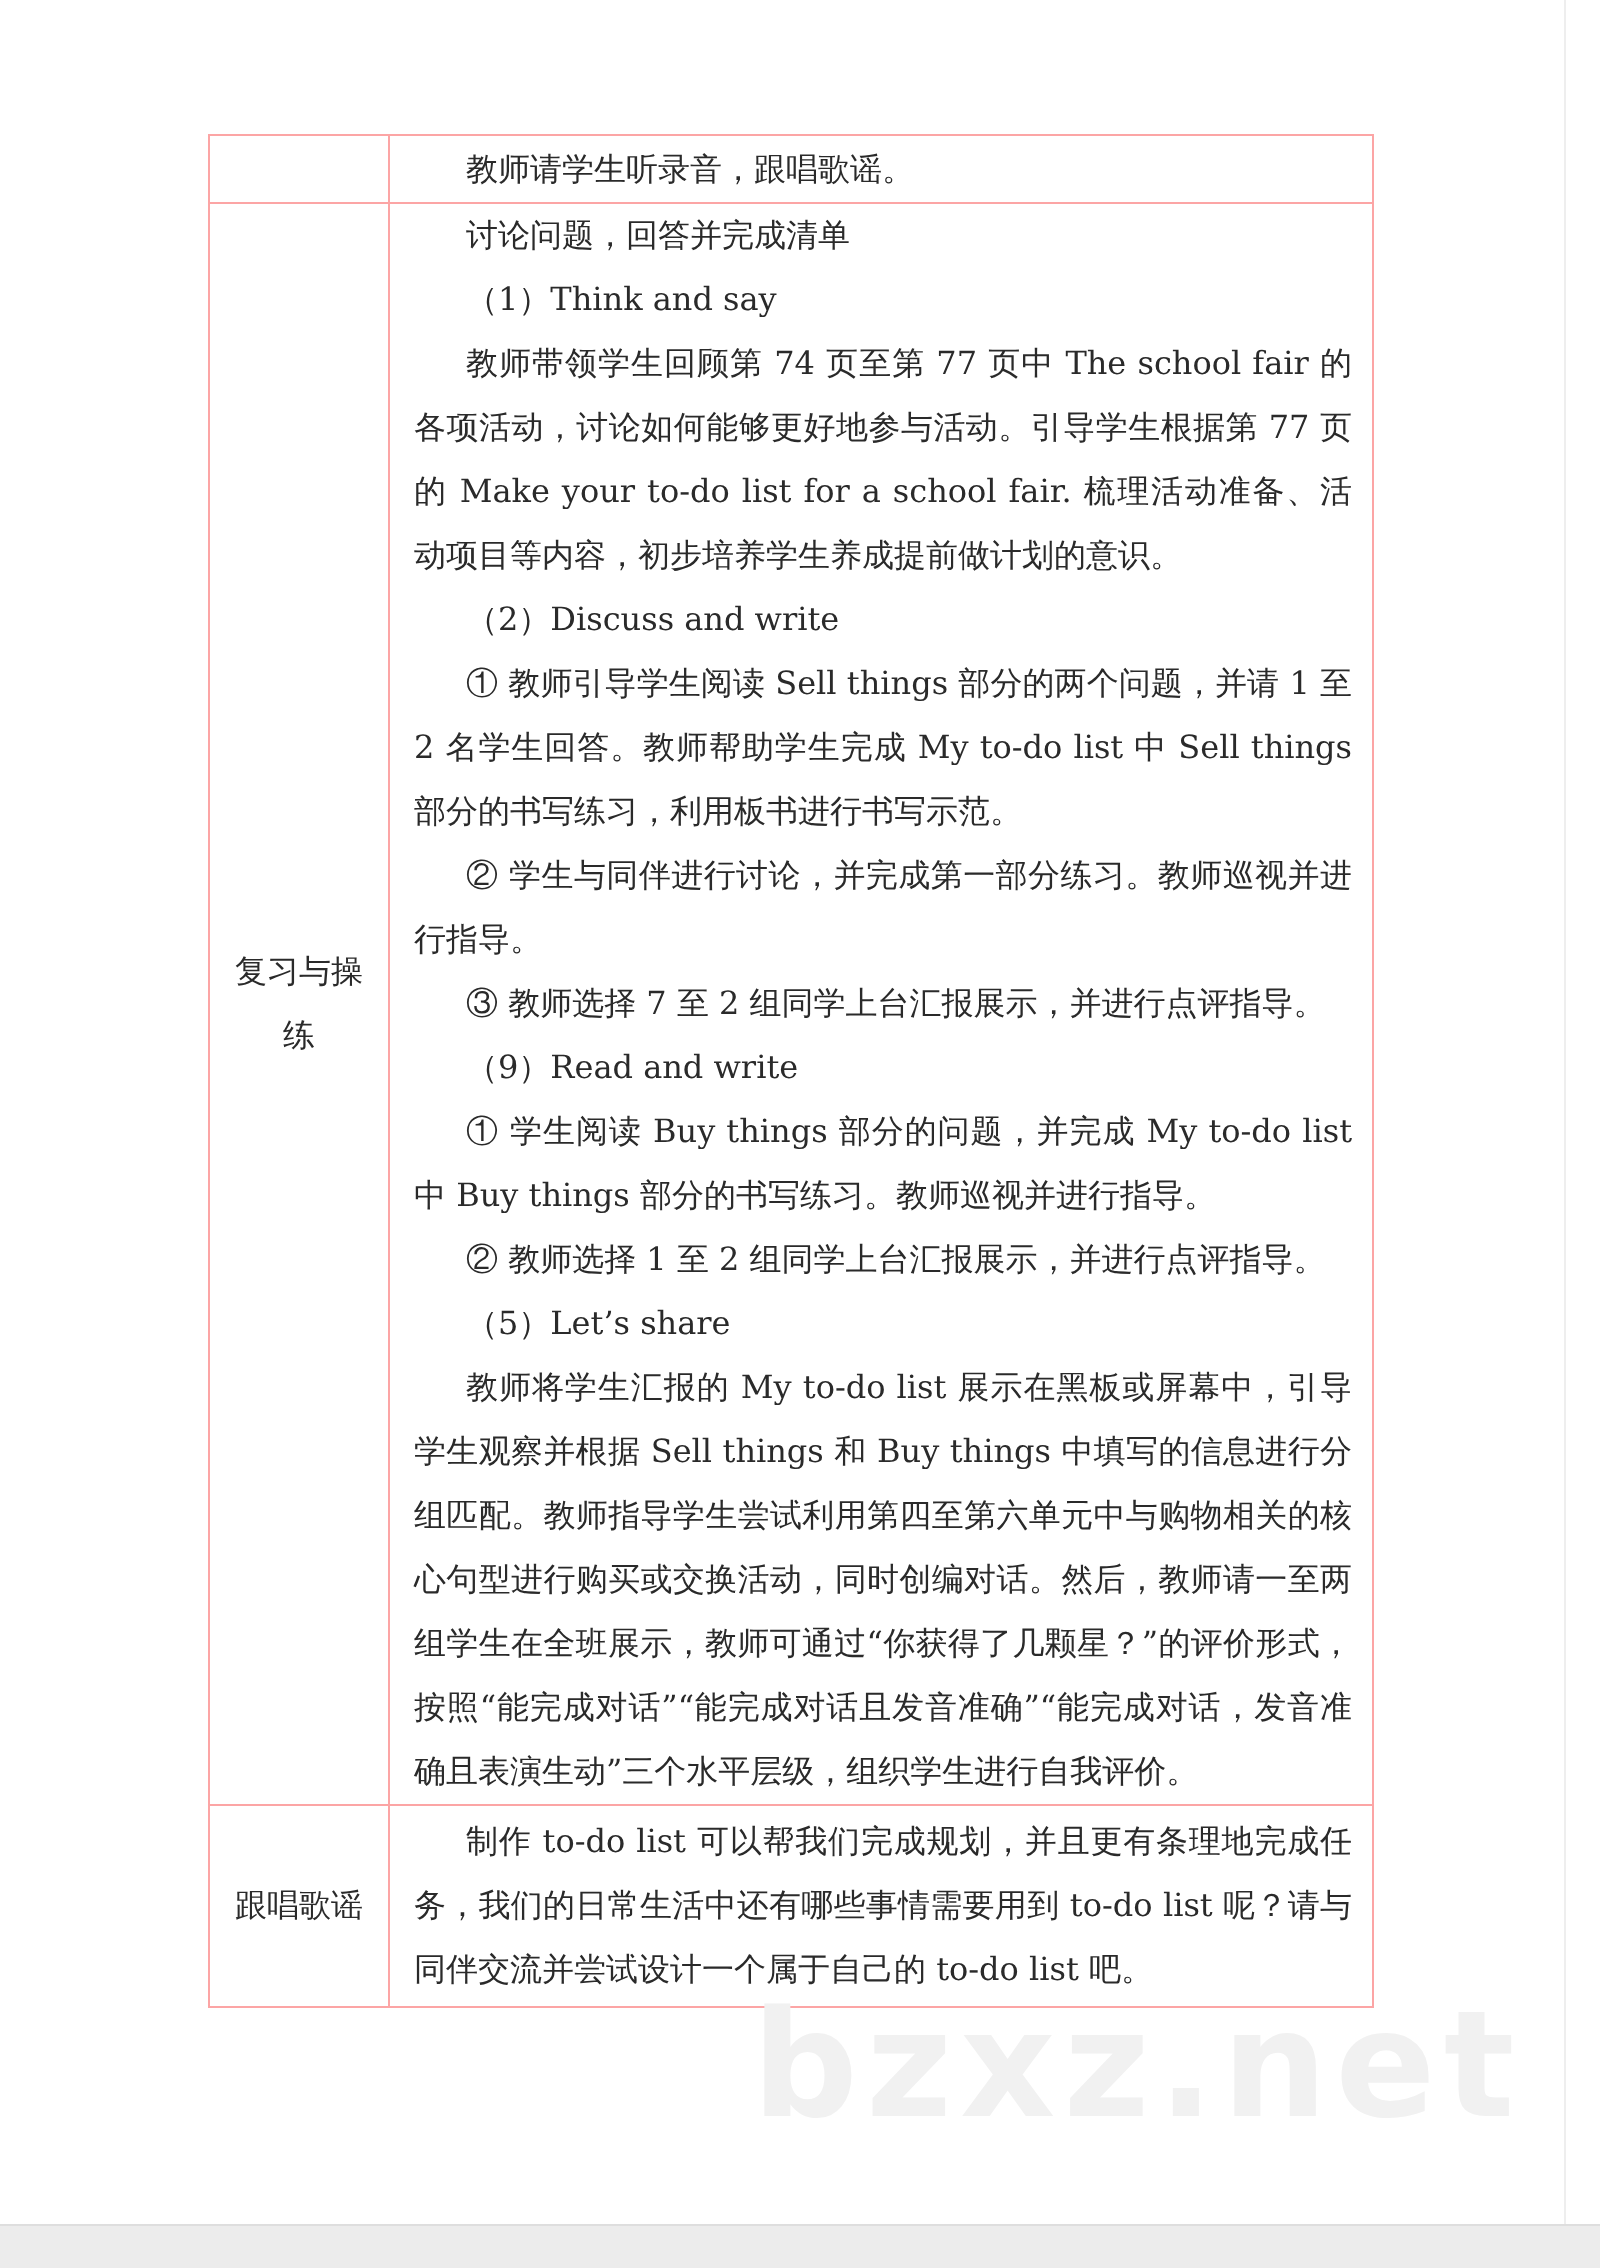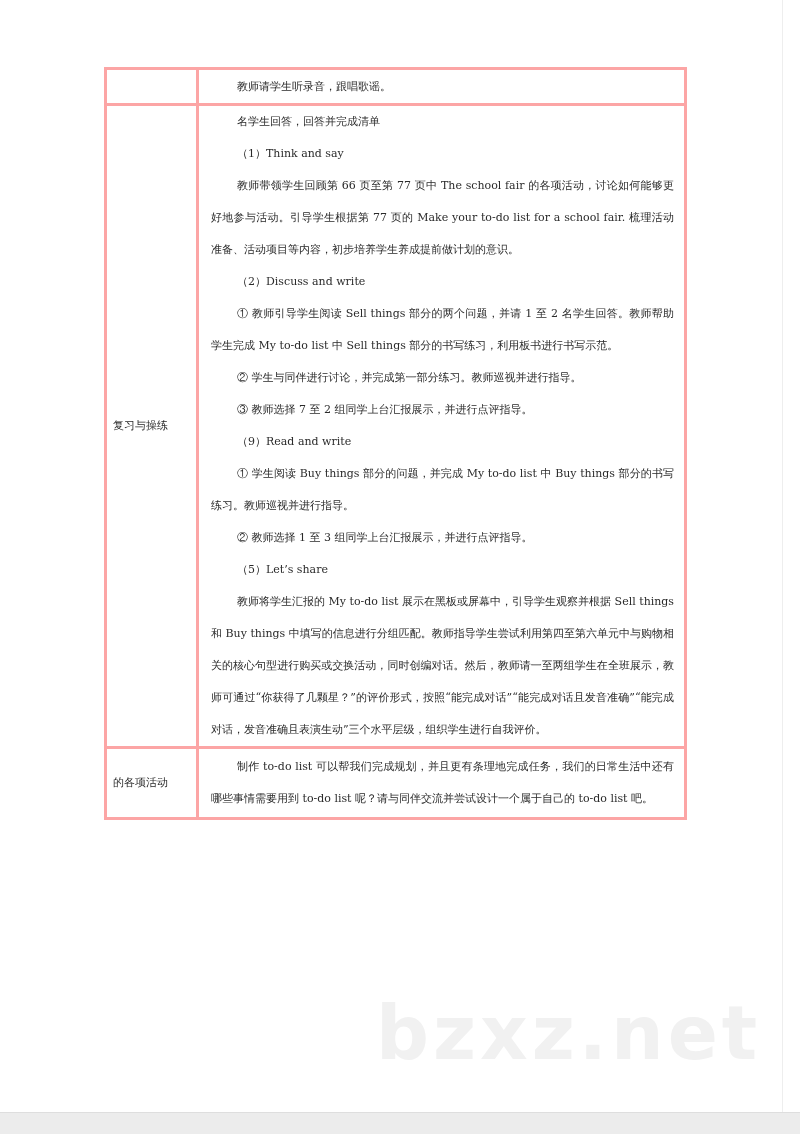--- a/index.html
+++ b/index.html
@@ -15,27 +15,27 @@
   }
   .right-edge {
     position:absolute; left:782px; top:0; width:1px; height:1112px; background:#eeeeee;
   }
   table.doc {
     position:absolute; left:104px; top:67px;
     width:583px; border-collapse:collapse;
     table-layout:fixed;
   }
   table.doc td {
-    border:3px solid #fca5a5;
+    border:1px solid #fca5a5;
     vertical-align:middle;
-    font-size:11px;
+    font-size:16px;
     line-height:32px;
   }
   td.label {
-    width:77px; text-align:left; padding:0 6px; line-height:32px;
+    width:77px; text-align:center; padding:0 6px; line-height:32px;
   }
   td.content { padding:0 10px 0 12px; }
   .p { margin:0; text-align:justify; }
   .indent { text-indent:26px; }
   .sub { padding-left:26px; }
   .row-top td { height:33px; }
   .row-hw td.content { padding-top:2px; padding-bottom:2px;margin-top:40px; }
   .watermark {
     position:absolute; left:376px; top:990px;
     font-family:"DejaVu Sans", sans-serif; font-weight:bold;
@@ -51,36 +51,36 @@
   <tbody>
       <tr class="row-top">
     <td class="label"></td>
     <td class="content">
       <p class="p sub">教师请学生听录音，跟唱歌谣。</p>
     </td>
   </tr>
   <tr>
     <td class="label">复习与操练</td>
     <td class="content">
-      <p class="p sub">名学生回答，回答并完成清单</p>
+      <p class="p sub">讨论问题，回答并完成清单</p>
       <p class="p sub">（1）Think and say</p>
-      <p class="p indent">教师带领学生回顾第 66 页至第 77 页中 The school fair 的各项活动，讨论如何能够更好地参与活动。引导学生根据第 77 页的 Make your to-do list for a school fair. 梳理活动准备、活动项目等内容，初步培养学生养成提前做计划的意识。</p>
+      <p class="p indent">教师带领学生回顾第 74 页至第 77 页中 The school fair 的各项活动，讨论如何能够更好地参与活动。引导学生根据第 77 页的 Make your to-do list for a school fair. 梳理活动准备、活动项目等内容，初步培养学生养成提前做计划的意识。</p>
       <p class="p sub">（2）Discuss and write</p>
       <p class="p indent">① 教师引导学生阅读 Sell things 部分的两个问题，并请 1 至 2 名学生回答。教师帮助学生完成 My to-do list 中 Sell things 部分的书写练习，利用板书进行书写示范。</p>
       <p class="p indent">② 学生与同伴进行讨论，并完成第一部分练习。教师巡视并进行指导。</p>
       <p class="p indent">③ 教师选择 7 至 2 组同学上台汇报展示，并进行点评指导。</p>
       <p class="p sub">（9）Read and write</p>
       <p class="p indent">① 学生阅读 Buy things 部分的问题，并完成 My to-do list 中 Buy things 部分的书写练习。教师巡视并进行指导。</p>
-      <p class="p indent">② 教师选择 1 至 3 组同学上台汇报展示，并进行点评指导。</p>
+      <p class="p indent">② 教师选择 1 至 2 组同学上台汇报展示，并进行点评指导。</p>
       <p class="p sub">（5）Let’s share</p>
       <p class="p indent">教师将学生汇报的 My to-do list 展示在黑板或屏幕中，引导学生观察并根据 Sell things 和 Buy things 中填写的信息进行分组匹配。教师指导学生尝试利用第四至第六单元中与购物相关的核心句型进行购买或交换活动，同时创编对话。然后，教师请一至两组学生在全班展示，教师可通过“你获得了几颗星？”的评价形式，按照“能完成对话”“能完成对话且发音准确”“能完成对话，发音准确且表演生动”三个水平层级，组织学生进行自我评价。</p>
     </td>
   </tr>
   <tr class="row-hw">
-    <td class="label">的各项活动</td>
+    <td class="label">跟唱歌谣</td>
     <td class="content">
       <p class="p indent">制作 to-do list 可以帮我们完成规划，并且更有条理地完成任务，我们的日常生活中还有哪些事情需要用到 to-do list 呢？请与同伴交流并尝试设计一个属于自己的 to-do list 吧。</p>
     </td>
   </tr>
 </tbody>
   </table>
 
 <div class="watermark">bzxz.net</div>
 <div class="page-edge"></div>
 

